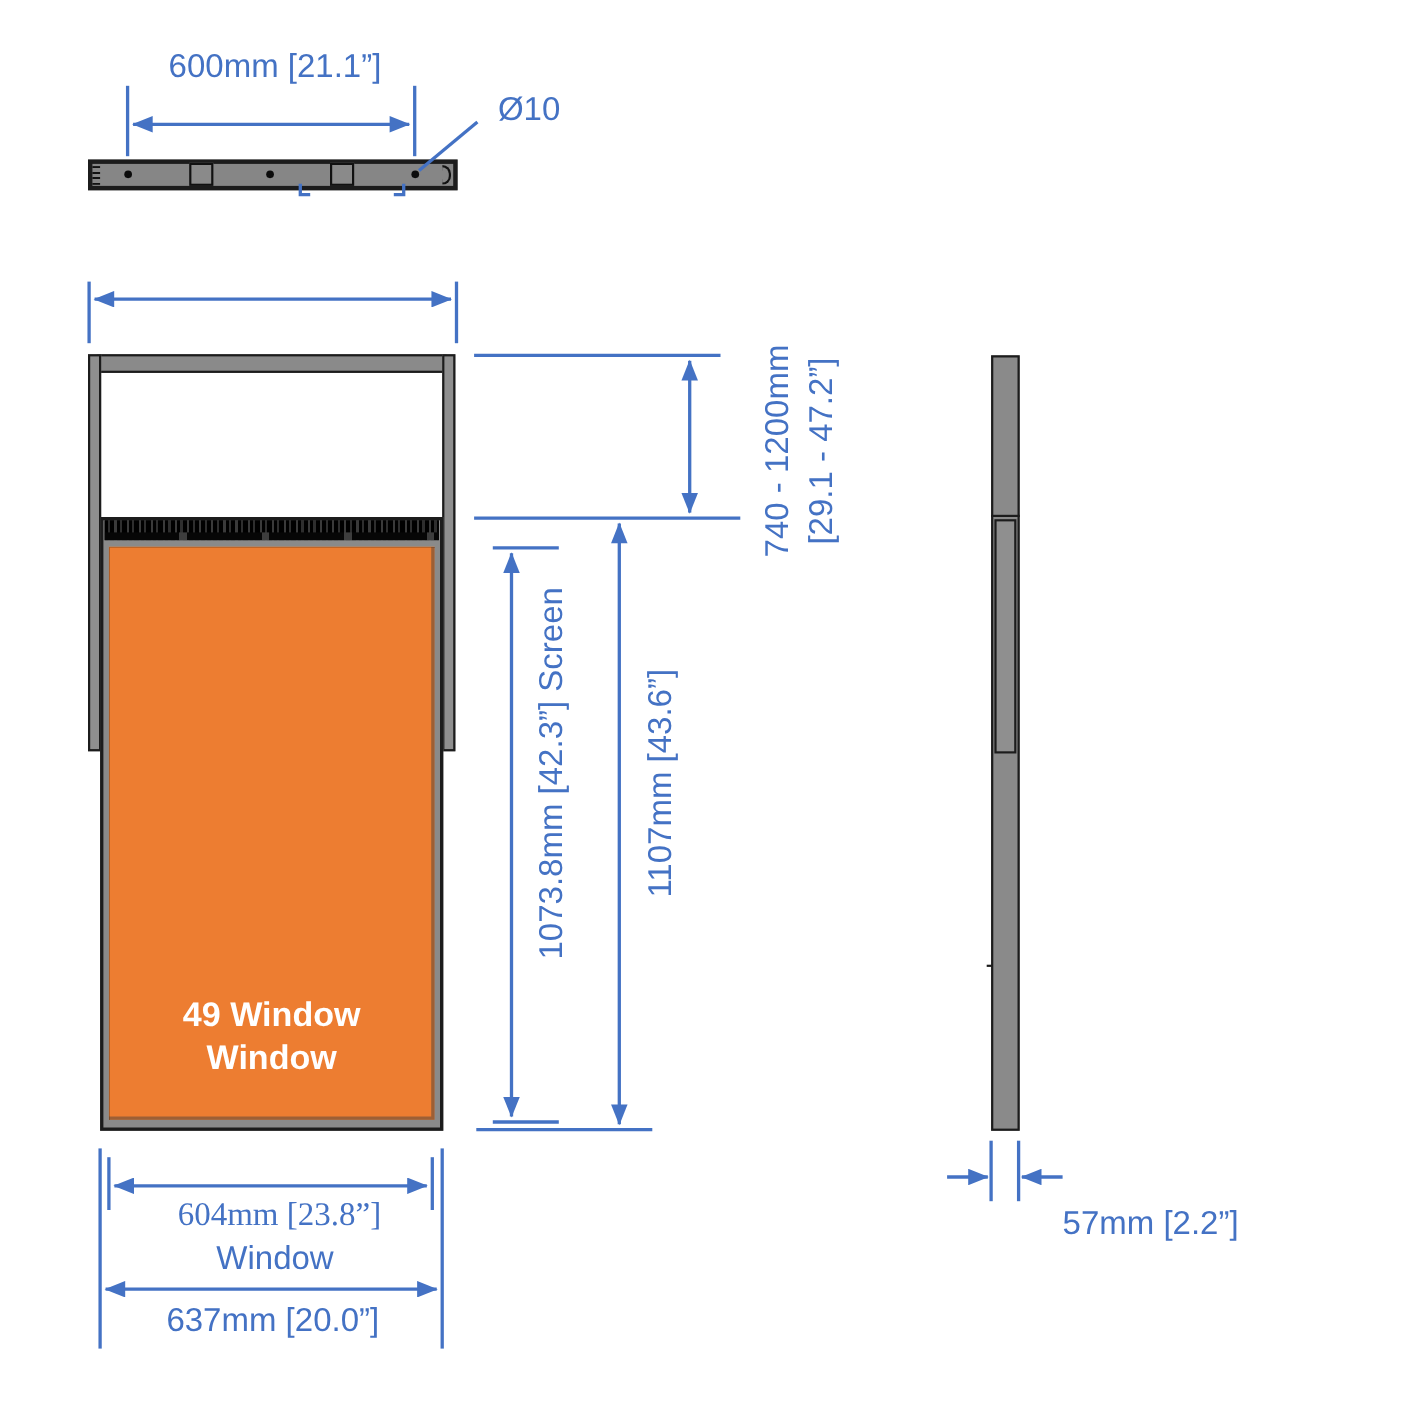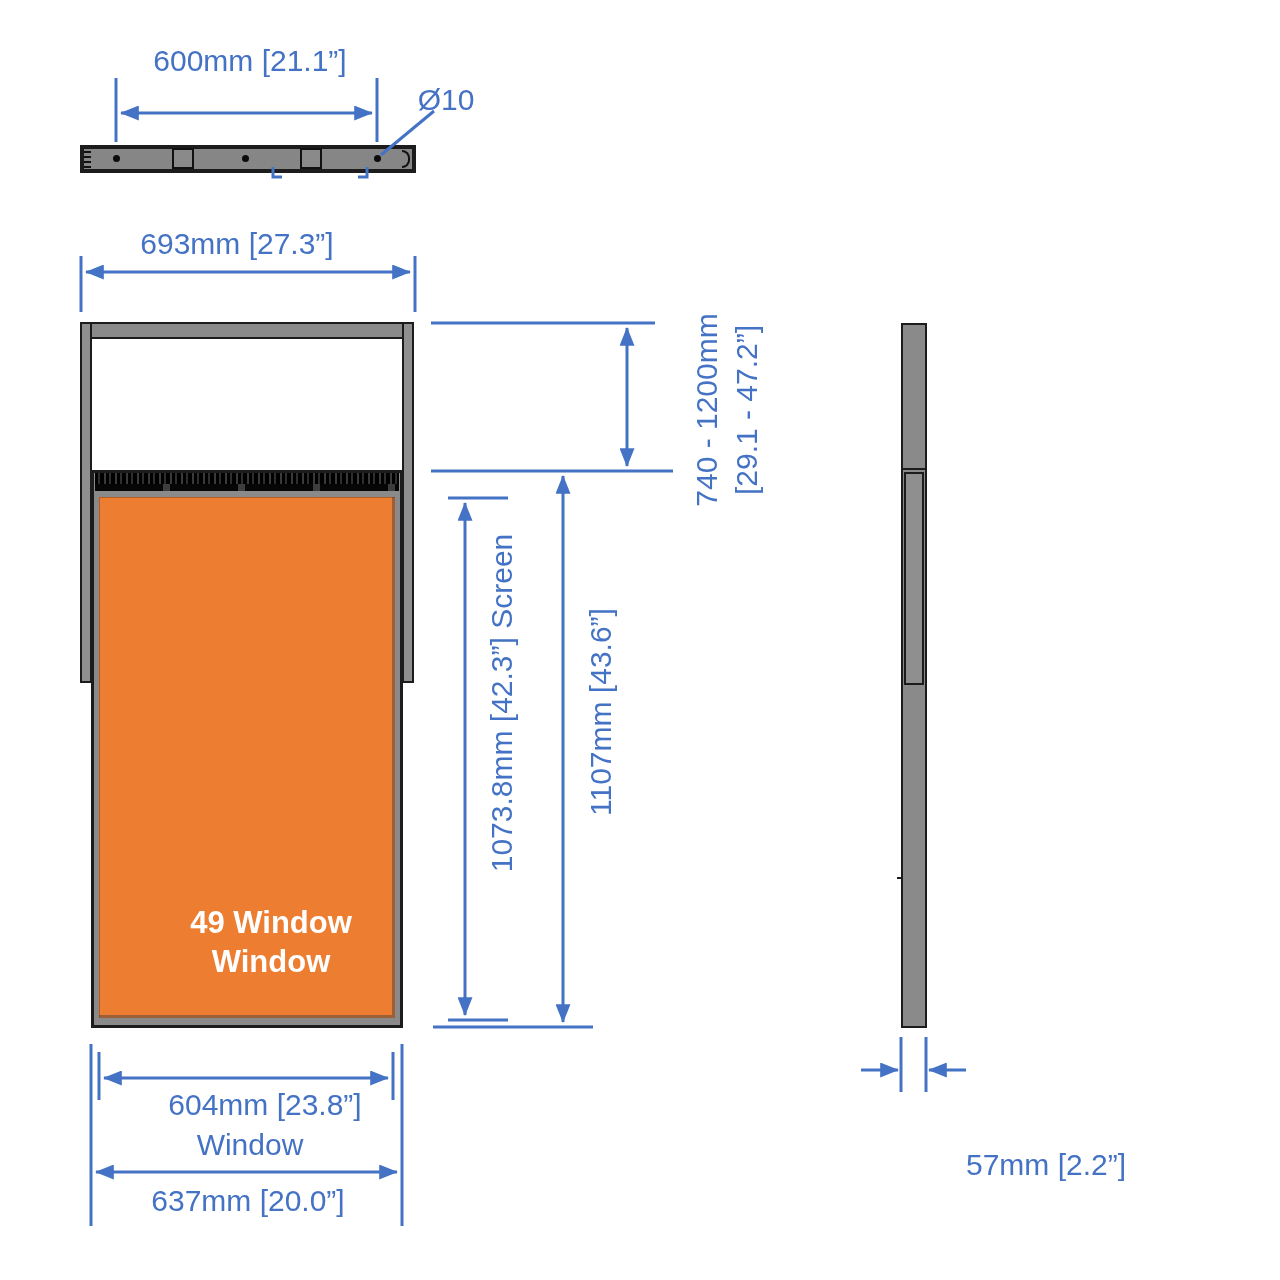--- a/index.html
+++ b/index.html
@@ -56,21 +56,21 @@
   <div class="abs" style="left:402px;top:150px;width:8px;height:18px;border:2px solid #111;border-left:none;border-radius:0 8px 8px 0;"></div>
 
   <div class="shape" style="left:88px;top:322px;width:318px;height:17px;"></div>
   <div class="shape" style="left:80px;top:322px;width:12px;height:361px;background:var(--rail);"></div>
   <div class="shape" style="left:402px;top:322px;width:12px;height:361px;background:var(--rail);"></div>
 
   <div class="shape" style="left:91px;top:470px;width:312px;height:558px;border-width:3px;"></div>
   <div class="abs vent" style="left:95px;top:473px;width:304px;height:18px;"></div>
   <div class="abs vent-seg" style="left:95px;top:484px;width:304px;height:7px;"></div>
   <div class="abs" style="left:99px;top:497px;width:296px;height:521px;background:var(--screen);box-shadow:inset -3px -3px 0 rgba(60,60,60,.45), inset 1px 1px 0 rgba(0,0,0,.25);"></div>
-  <div class="screen-label" style="left:99px;top:903px;width:296px;padding-left:24px;">
+  <div class="screen-label" style="left:99px;top:903px;width:296px;">
     <div>49 Window</div>
     <div>Window</div>
   </div>
 
   <div class="shape" style="left:901px;top:323px;width:26px;height:705px;"></div>
   <div class="abs" style="left:901px;top:468px;width:26px;height:2px;background:var(--outline);"></div>
   <div class="shape" style="left:904px;top:472px;width:20px;height:213px;background:var(--rail);"></div>
   <div class="abs" style="left:897px;top:877px;width:5px;height:2px;background:var(--outline);"></div>
 
   <svg class="svg-layer" viewBox="0 0 1280 1280">
@@ -133,34 +133,33 @@
         <line x1="901" y1="1037" x2="901" y2="1092"></line>
         <line x1="926" y1="1037" x2="926" y2="1092"></line>
         <line x1="861" y1="1070" x2="898" y2="1070" marker-end="url(#arrow)"></line>
         <line x1="966" y1="1070" x2="929" y2="1070" marker-end="url(#arrow)"></line>
       </g>
     </g>
   </svg>
 
   <div class="dim-label" style="left:100px;top:44px;width:300px;">600mm [21.1”]</div>
 
-  <div class="dim-label" style="left:396px;top:83px;width:100px;">Ø10</div>
+  <div class="dim-label" style="left:431px;top:83px;width:100px;">Ø10</div>
 
-  <div class="dim-label" style="left:87px;top:227px;width:300px;">693mm [27.3”]</div>
 
   <div class="dim-label rot" style="left:607px;top:370px;width:240px;height:80px;line-height:40px;">
     <div>740 - 1200mm</div>
     <div>[29.1 - 47.2”]</div>
   </div>
 
   <div class="dim-label rot" style="left:302px;top:686px;width:400px;">1073.8mm [42.3”] Screen</div>
 
   <div class="dim-label rot" style="left:471px;top:695px;width:260px;">1107mm [43.6”]</div>
 
-  <div class="dim-label" style="left:115px;top:1088px;width:300px;">604mm [23.8”]</div>
+  <div class="dim-label" style="left:104px;top:1088px;width:300px;font-family:Liberation Serif, serif;">604mm [23.8”]</div>
 
   <div class="dim-label" style="left:100px;top:1128px;width:300px;">Window</div>
 
   <div class="dim-label" style="left:98px;top:1184px;width:300px;">637mm [20.0”]</div>
 
-  <div class="dim-label" style="left:896px;top:1148px;width:300px;">57mm [2.2”]</div>
+  <div class="dim-label" style="left:896px;top:1096px;width:300px;">57mm [2.2”]</div>
 
 </div>
 
 </body></html>

